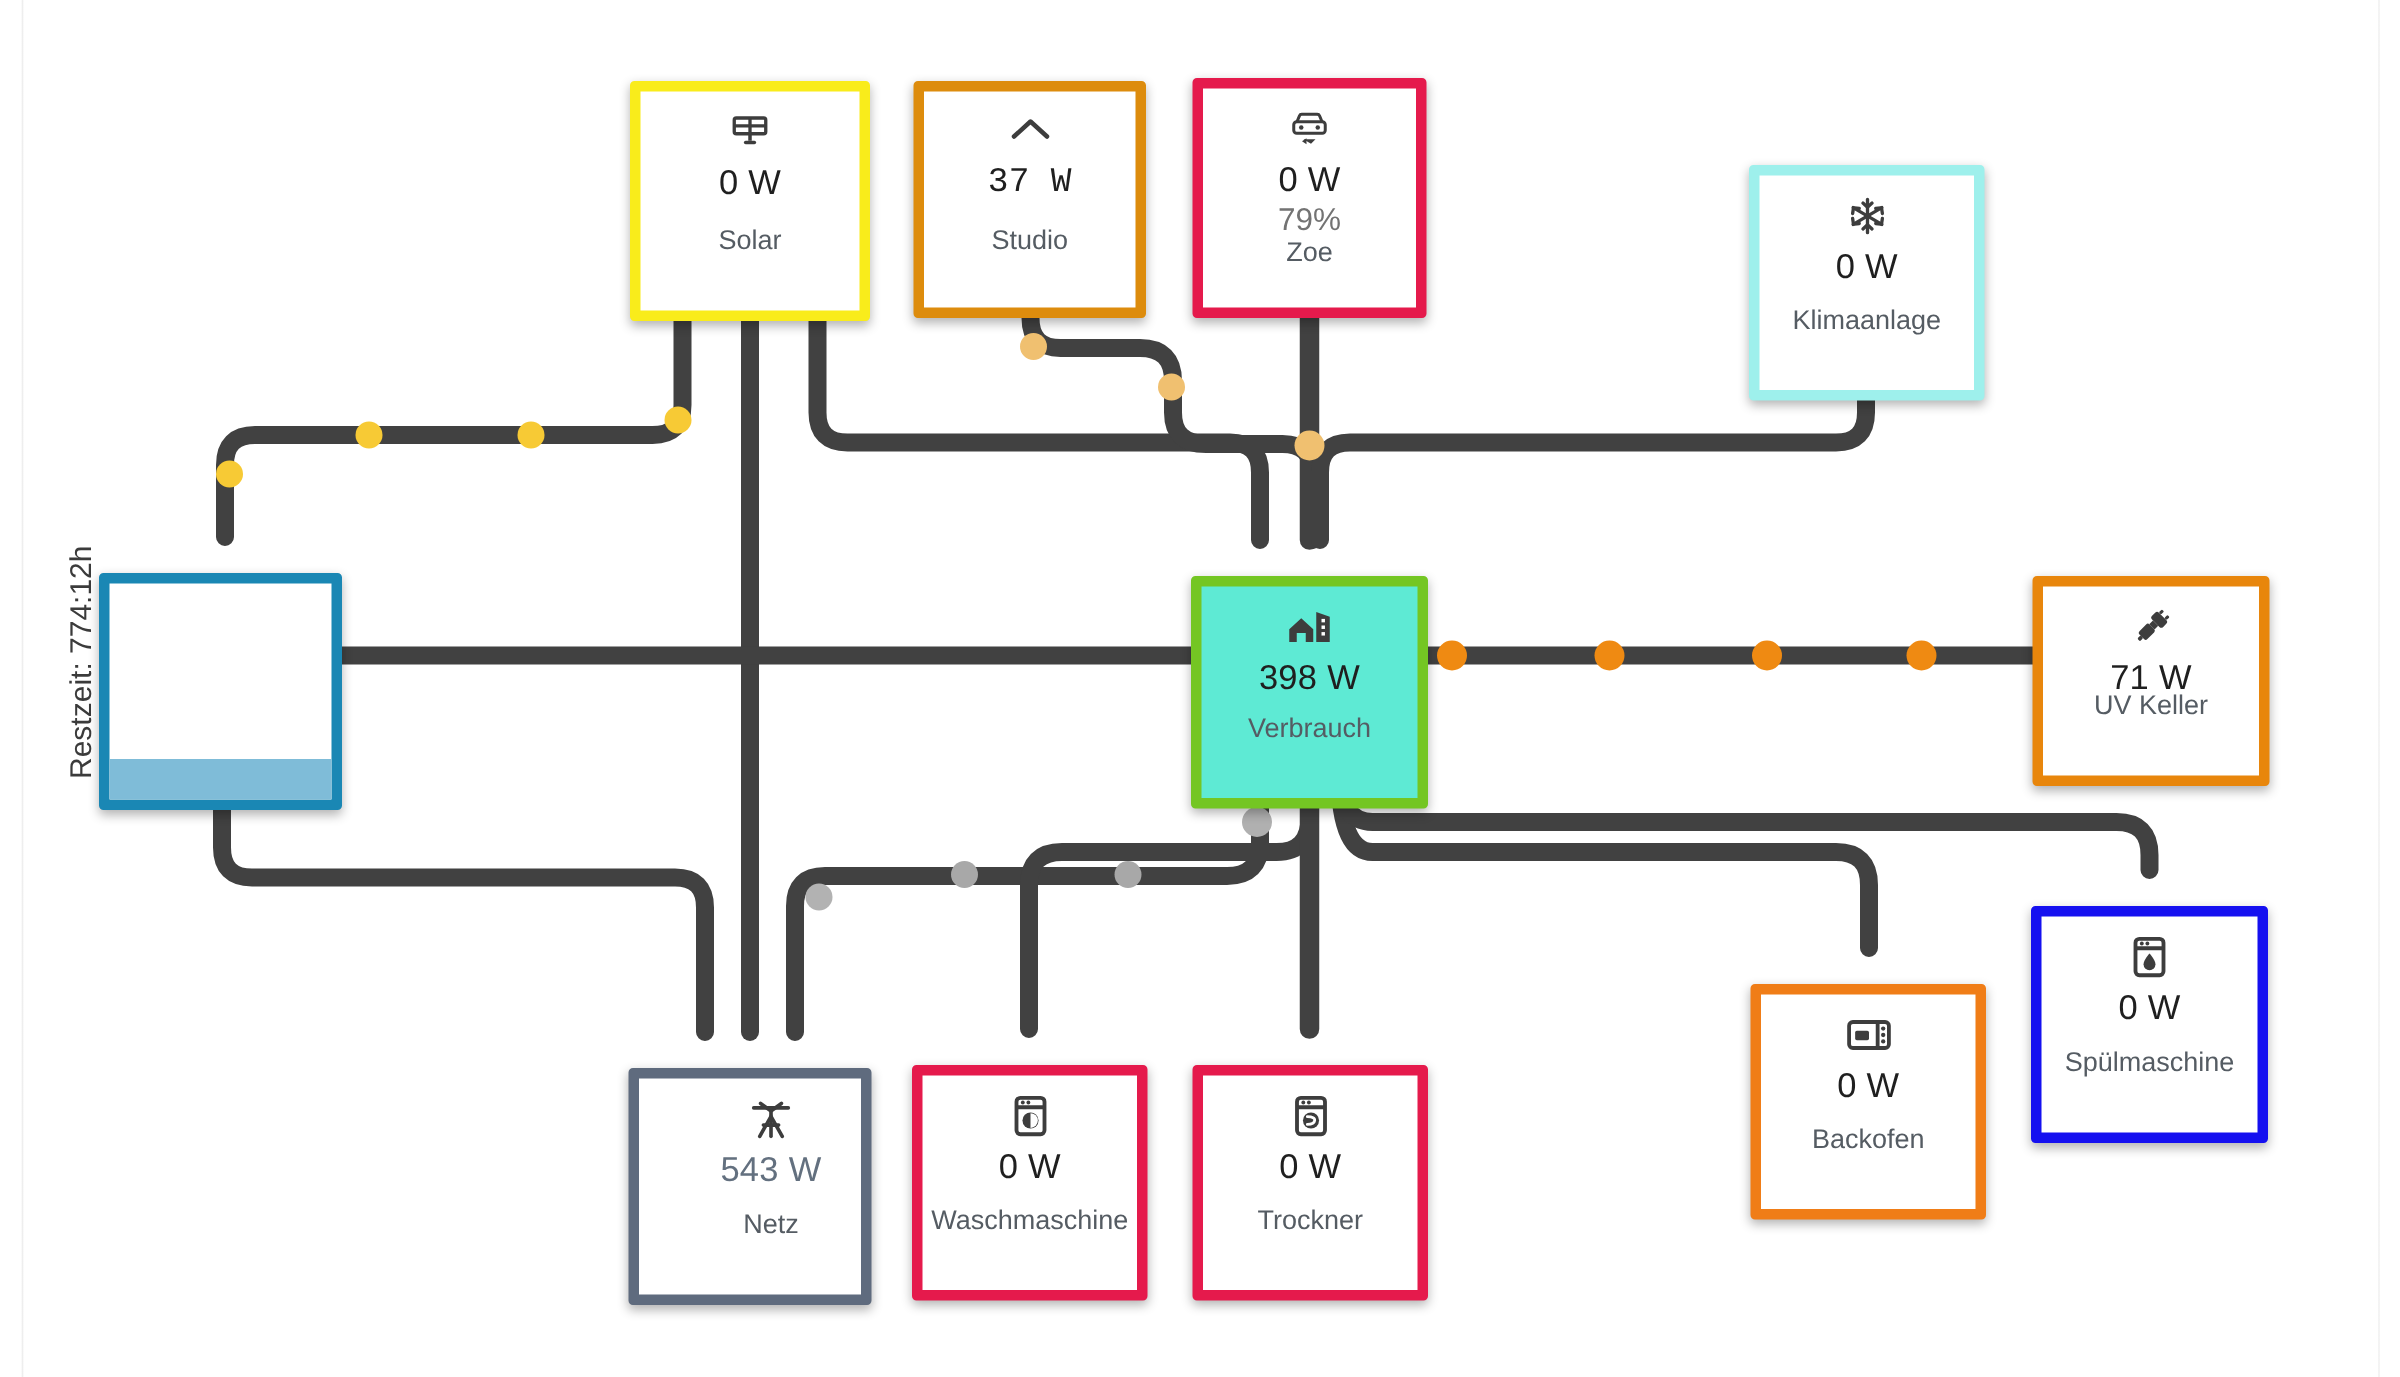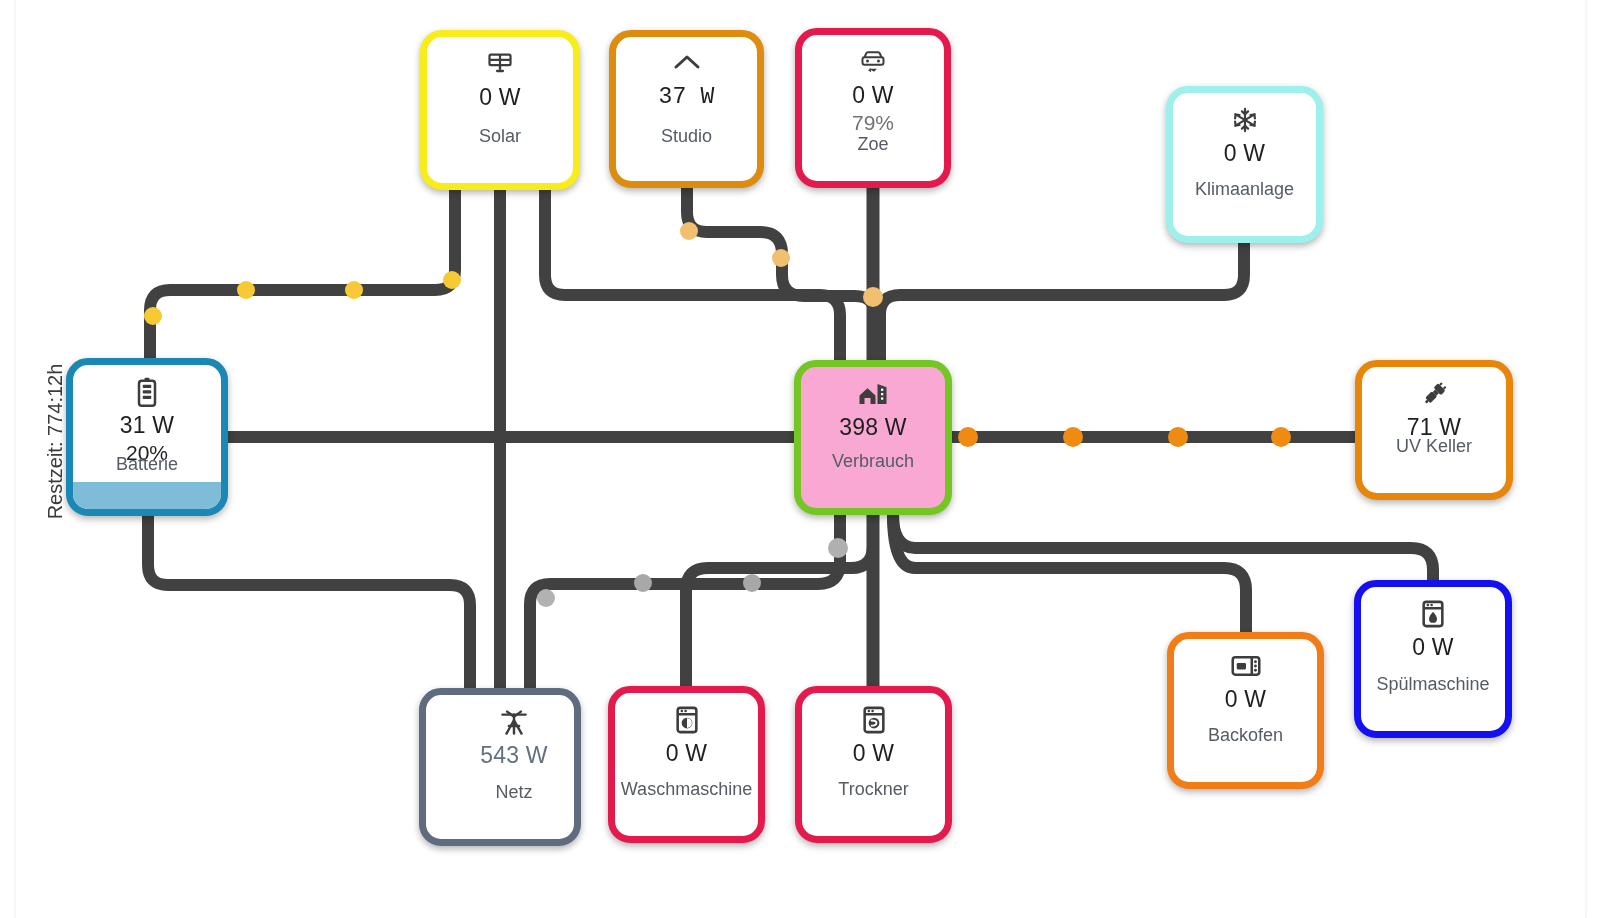--- a/index.html
+++ b/index.html
@@ -27,27 +27,28 @@
   .gutter.right { left: 1585px; }
 
   
   #flowlayer { position: absolute; left: 0; top: 0; width: 1600px; height: 918px; }
 
   
   .node {
     position: absolute;
     background: #ffffff;
     border-style: solid;
-    border-radius: 22px;
+    border-radius: 3px;
     box-shadow: 0 3px 7px rgba(0,0,0,0.30);
     display: flex;
     flex-direction: column;
     align-items: center;
     overflow: hidden;
     z-index: 5;
+    margin-top: 24px;
   }
   .node .inner {
     position: relative; z-index: 2;
     width: 100%; height: 100%;
     display: flex; flex-direction: column; align-items: center;
     padding-top: 12px;
   }
   .node .nicon {
     height: 30px; display: flex; align-items: center; justify-content: center;
     color: #3d3d3d;
@@ -194,36 +195,22 @@
               <polyline points="3.5,13.4 4,16.7 7.3,16.3"></polyline>
               <polyline points="20.5,10.6 20,7.3 16.7,7.7"></polyline>
             </svg>
           </div>
           <div class="npower" style="color: rgb(31, 31, 31);">0 W</div>
           <div class="nlabel" style="bottom: 36px;">Klimaanlage</div>
         </div>
       </div>
       <div class="node" style="left: 66px; top: 358px; width: 162px; height: 158px; border-width: 7px; border-color: rgb(26, 135, 180);">
         <div class="batfill" style="background: rgb(127, 188, 216); height: 19%;"></div>
-        <div class="inner">
-          <div class="nicon">
-            <svg width="22" height="30" viewBox="0 0 16 24" fill="currentColor">
-              <rect x="6" y="0.6" width="4" height="2.2" rx="0.7"></rect>
-              <rect x="1.6" y="3" width="12.8" height="20" rx="2.2" fill="none" stroke="currentColor" stroke-width="2"></rect>
-              <rect x="4.6" y="6.2" width="6.8" height="2.6" rx="0.6"></rect>
-              <rect x="4.6" y="10.6" width="6.8" height="2.6" rx="0.6"></rect>
-              <rect x="4.6" y="15" width="6.8" height="2.6" rx="0.6"></rect>
-            </svg>
-          </div>
-          <div class="npower" style="color: rgb(31, 31, 31);">31 W</div>
-          <div class="npct" style="color: rgb(31, 31, 31);">20%</div>
-          <div class="nlabel" style="bottom: 34px;">Batterie</div>
-        </div>
-      </div>
-      <div class="node" style="left: 794px; top: 360px; width: 158px; height: 155px; border-width: 7px; border-color: rgb(116, 198, 35); background: #f9a8d4;">
+      </div>
+      <div class="node" style="left: 794px; top: 360px; width: 158px; height: 155px; border-width: 7px; border-color: rgb(116, 198, 35); background: #5eead4;">
         <div class="inner">
           <div class="nicon">
             <svg width="32" height="28" viewBox="0 0 32 28" fill="currentColor">
               <path d="M2.5 15.5 L10.5 8.2 L18.5 15.5 L18.5 24 L13.5 24 L13.5 18 L7.5 18 L7.5 24 L2.5 24 Z"></path>
               <path d="M20.5 4 L29.5 7.2 L29.5 24 L20.5 24 Z"></path>
               <rect x="24" y="8.6" width="2.3" height="2.3" fill="#ffffff"></rect>
               <rect x="24" y="13" width="2.3" height="2.3" fill="#ffffff"></rect>
               <rect x="24" y="17.4" width="2.3" height="2.3" fill="#ffffff"></rect>
             </svg>
           </div>

